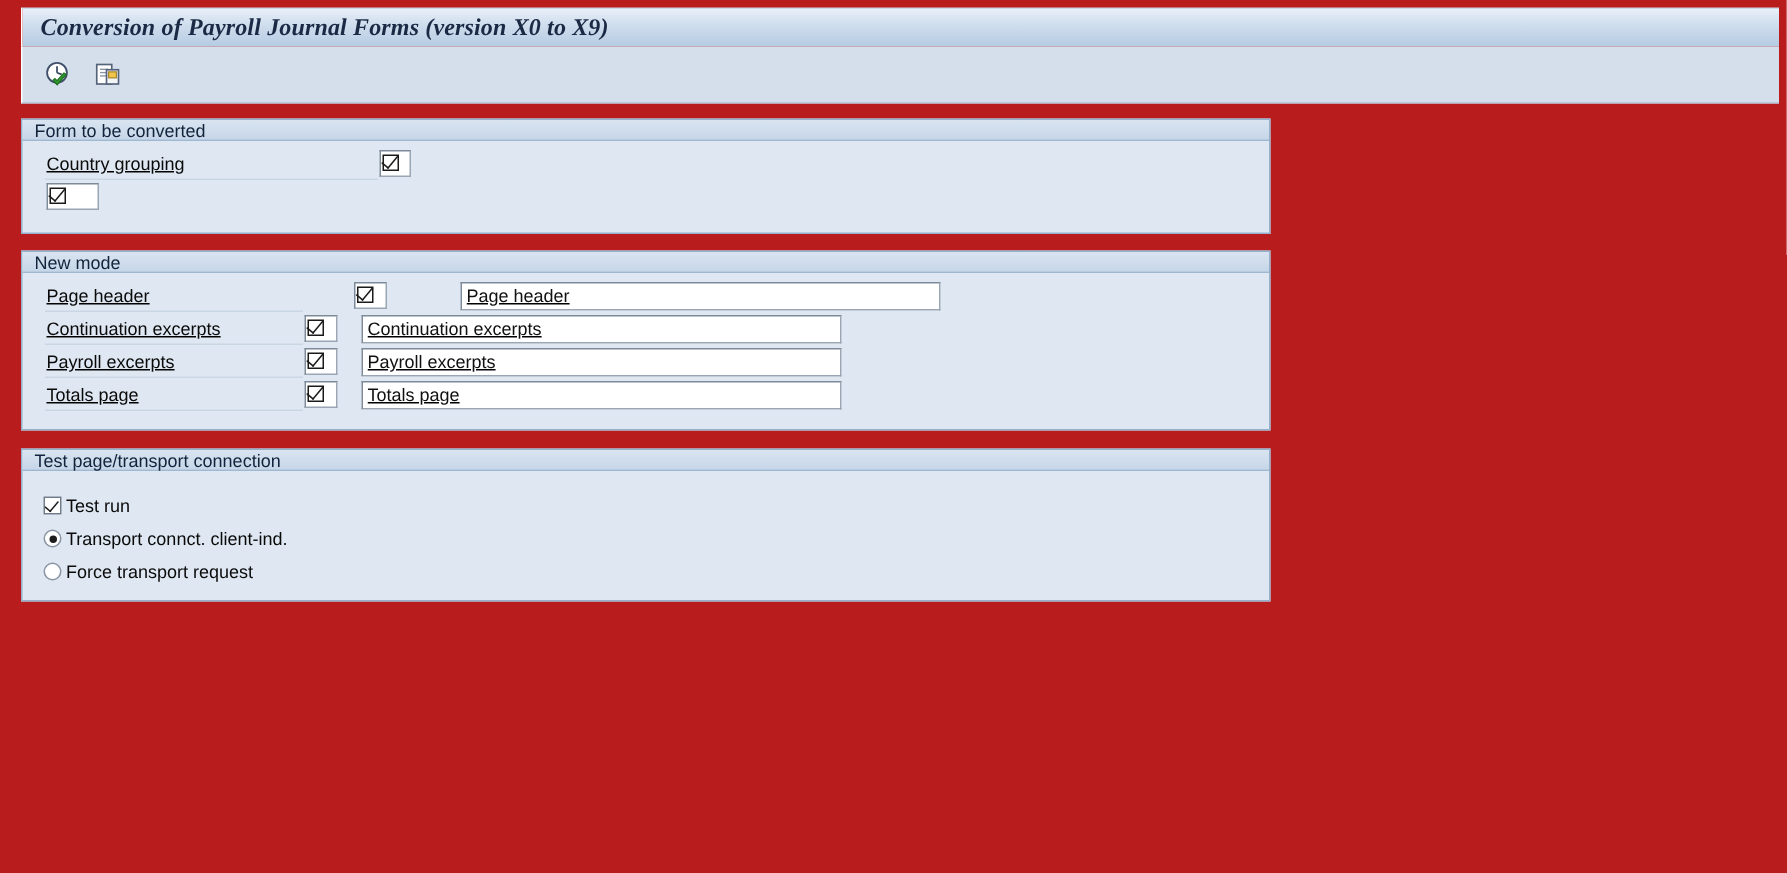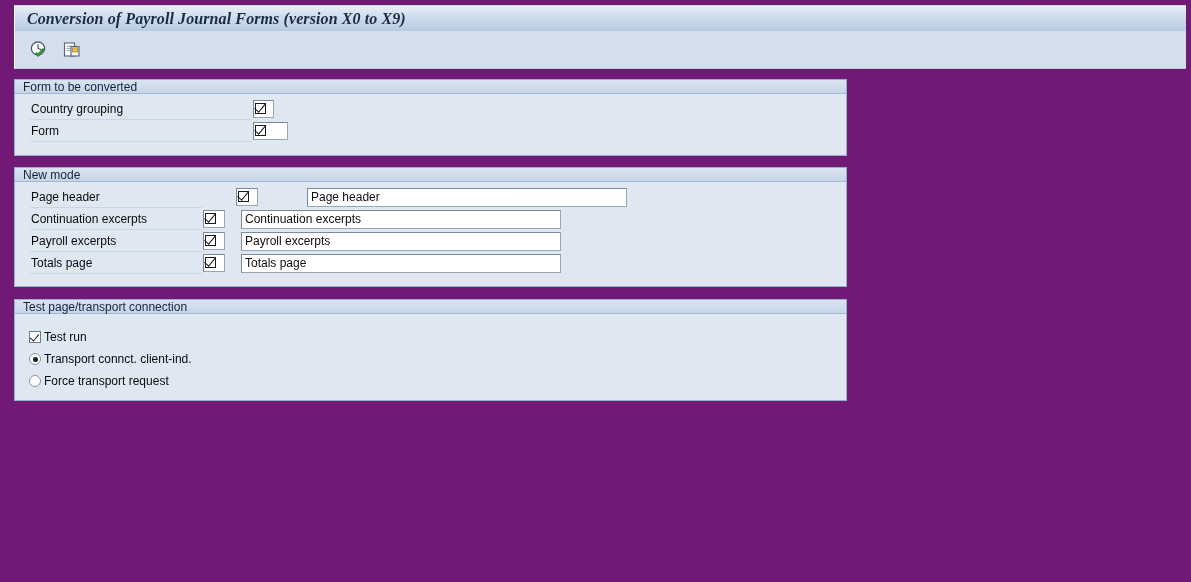--- a/index.html
+++ b/index.html
@@ -13,21 +13,21 @@
     font-family: "Liberation Sans", sans-serif;
     font-size: 12px;
     color: #000000;
     overflow: hidden;
   }
 
   .app {
     position: relative;
     width: 1191px;
     height: 582px;
-    background: #701a75;
+    background: #b91c1c;
     box-sizing: border-box;
   }
 
   
   .titlebar {
     position: absolute;
     left: 14px;
     top: 5px;
     width: 1172px;
     height: 26px;
@@ -113,20 +113,21 @@
   #gb-converted { top: 79px;  width: 833px; height: 77px; }
   #gb-newforms  { top: 167px; width: 833px; height: 120px; }
   #gb-testmode  { top: 299px; width: 833px; height: 102px; }
 
   
   .field-row {
     position: absolute;
     height: 22px;
     display: flex;
     align-items: center;
+    text-decoration: underline;
   }
   .flabel {
     font-size: 12px;
     color: #0a0a0a;
     white-space: nowrap;
     line-height: 22px;
     border-bottom: 1px solid #c9d6e4;
     box-sizing: border-box;
     height: 22px;
     overflow: hidden;
@@ -286,21 +287,20 @@
     <div class="gb-body">
 
       <div class="field-row" style="left:15px; top:4px;">
         <div class="flabel" style="width:222px;">Country grouping</div>
         <div class="mini-input" style="width:21px; margin-left:1px;">
           <span class="cbglyph"></span>
         </div>
       </div>
 
       <div class="field-row" style="left:15px; top:26px;">
-        <div class="flabel" style="width:222px;">Form</div>
         <div class="mini-input" style="width:35px; margin-left:1px;">
           <span class="cbglyph"></span>
         </div>
       </div>
 
     </div>
   </div>
 
   <div class="groupbox" id="gb-newforms">
     <div class="gb-header">New mode</div>

